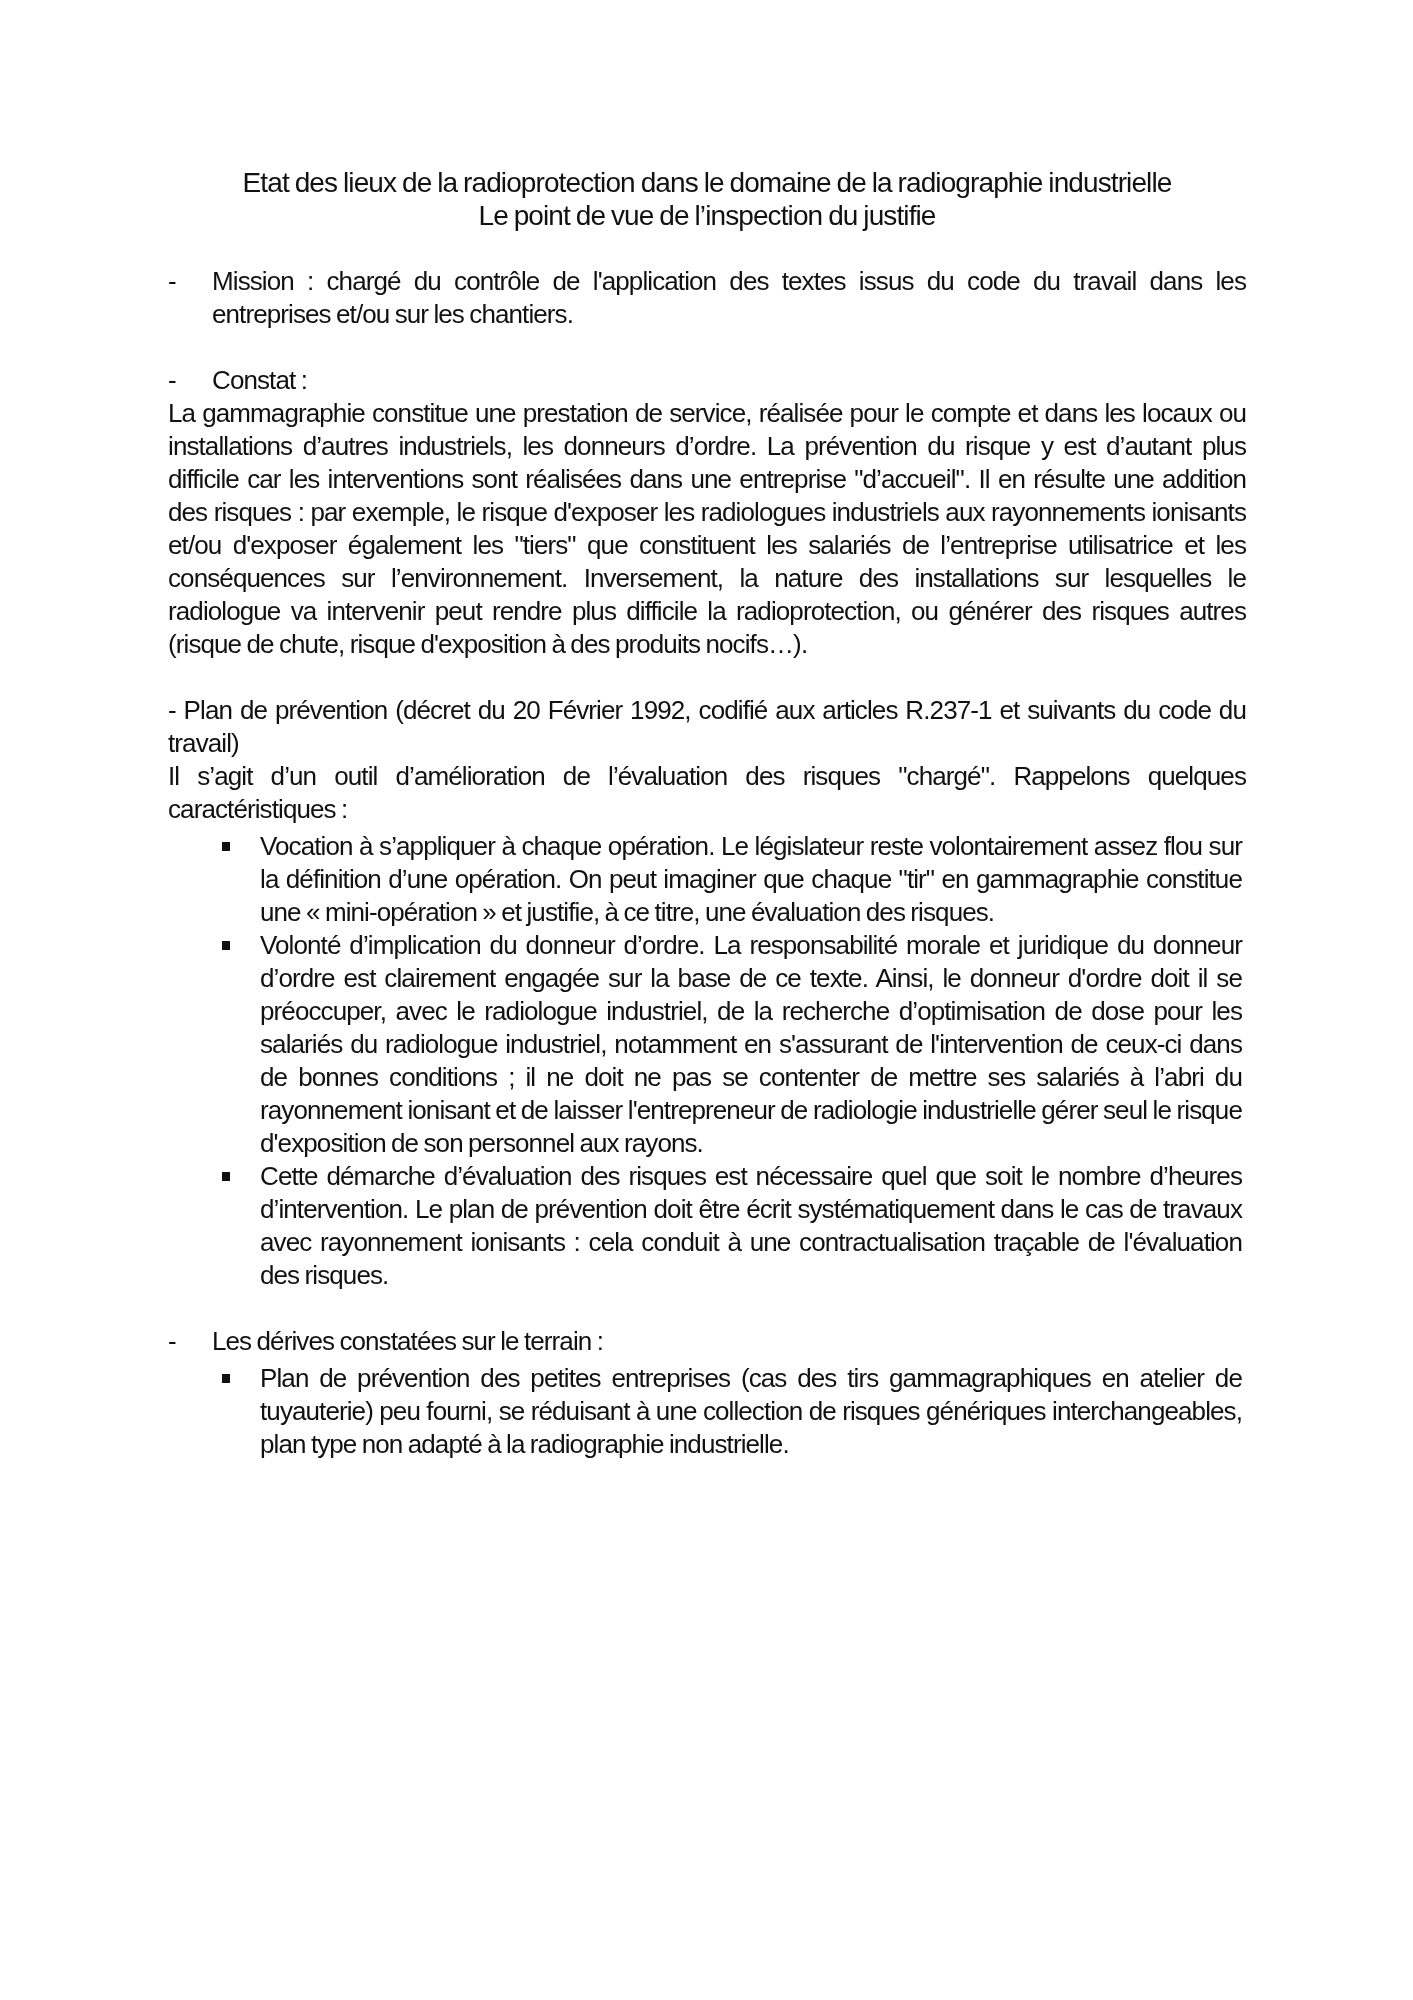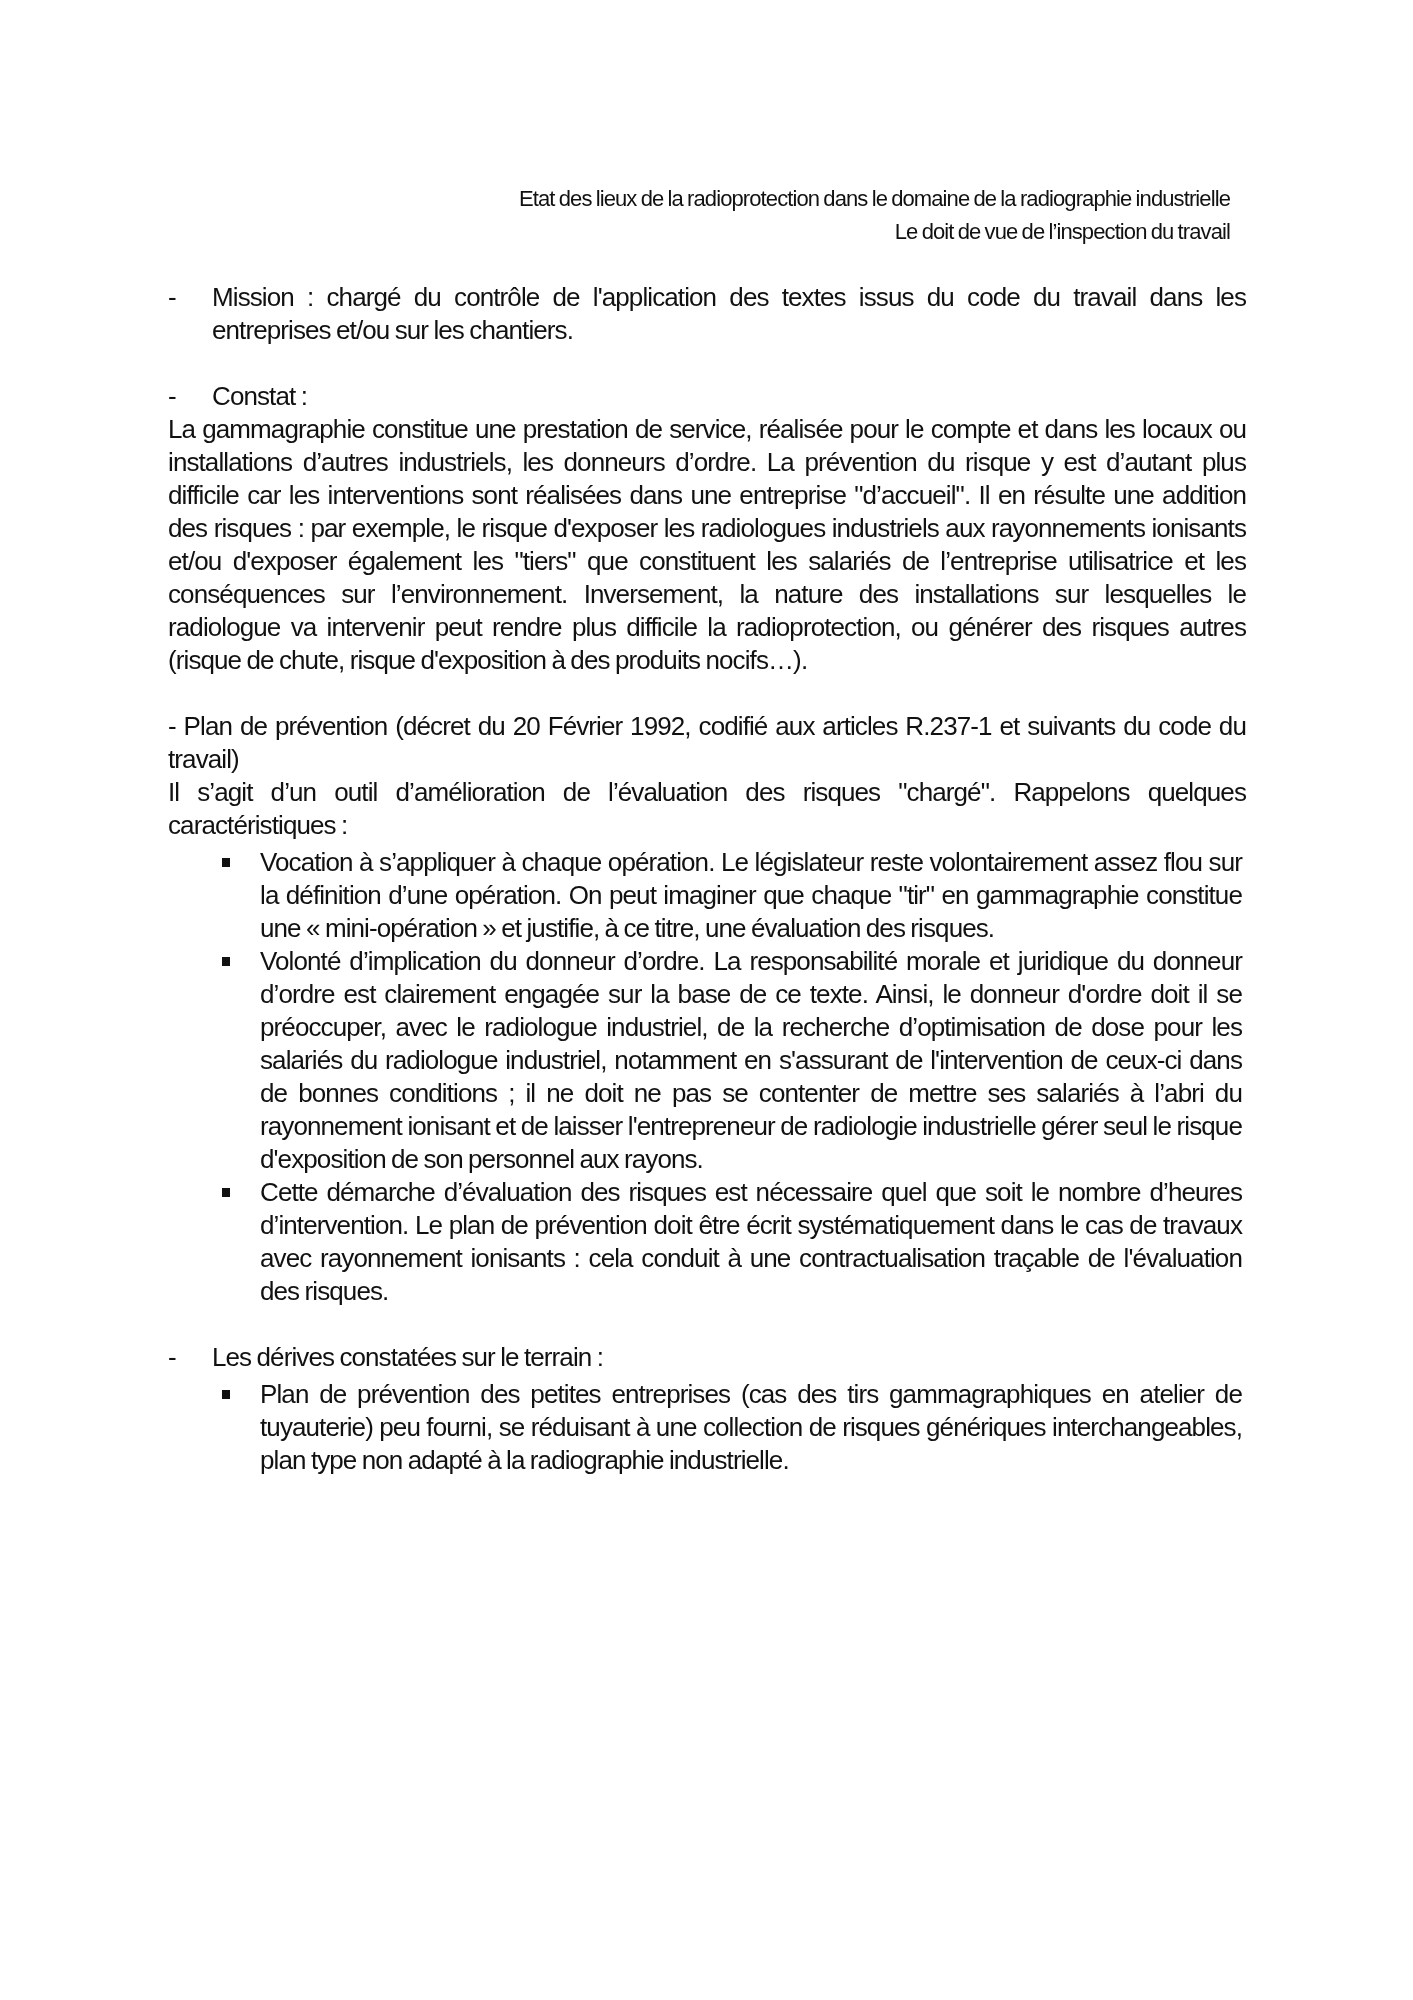--- a/index.html
+++ b/index.html
@@ -19,24 +19,24 @@
       position: absolute;
       left: 168px;
       top: 166px;
       width: 1078px;
       font-size: 26px;
       line-height: 33px;
       letter-spacing: -0.9px;
       word-spacing: -1px;
     }
     .title {
-      text-align: right;
-      margin: 16px;
+      text-align: center;
+      margin: 0;
       font-weight: normal;
-      font-size: 22px;
+      font-size: 28px;
       line-height: 33px;
     }
     .author {
       text-align: center;
       margin: 33px 0 0 0;
     }
     .section {
       margin-top: 33px;
     }
     .dash-item {
@@ -73,21 +73,21 @@
       background: #111111;
     }
   </style>
 </head>
 <body>
 
 <div class="page">
 
   <h1 class="title">
     <span>Etat des lieux de la radioprotection dans le domaine de la radiographie industrielle</span><br>
-    <span>Le doit de vue de l’inspection du travail</span>
+    <span>Le point de vue de l’inspection du justifie</span>
   </h1>
 
 
   <div class="section">
     <div class="dash-item">
       <span class="dash-marker">-</span>
       <span>Mission : chargé du contrôle de l'application des textes issus du code du travail dans les entreprises et/ou sur les chantiers.</span>
     </div>
   </div>
 

